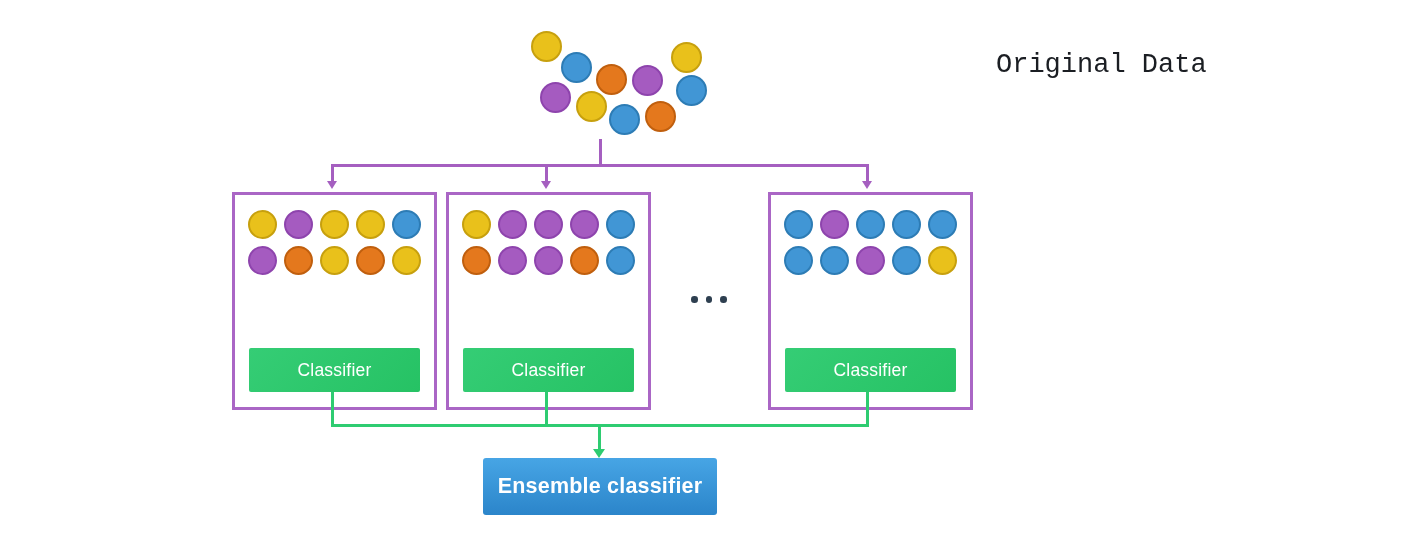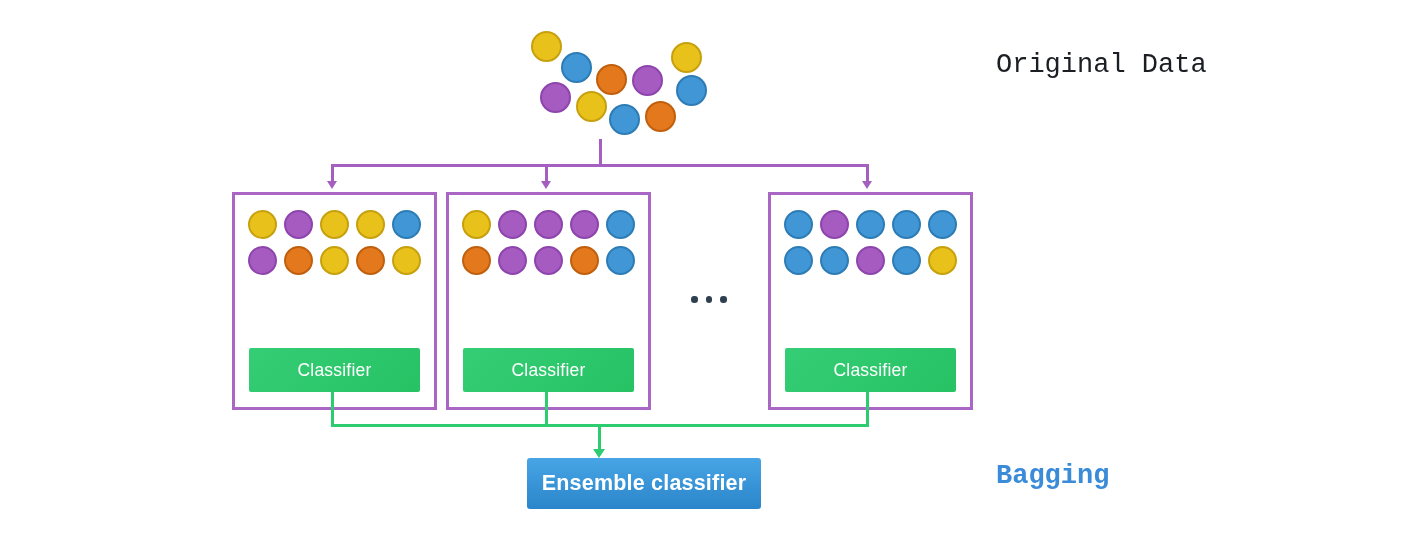--- a/index.html
+++ b/index.html
@@ -38,24 +38,24 @@
   .arrow-down-green{
     position:absolute;width:0;height:0;z-index:5;
     border-left:6px solid transparent;border-right:6px solid transparent;
     border-top:9px solid var(--green);
   }
   
   .ellipsis{position:absolute;left:691px;top:296px;display:flex;gap:8px;}
   .mini-dot{width:6.5px;height:6.5px;border-radius:50%;background:var(--ellipsis);}
   
   .ensemble{
-    position:absolute;left:483px;top:458px;width:234px;height:51px;border-radius:3px;
+    position:absolute;left:483px;top:458px;width:234px;height:57px;border-radius:3px;
     background:linear-gradient(180deg,var(--ens-top),var(--ens-bottom));
     color:#ffffff;font-size:21.5px;font-weight:bold;
-    display:flex;align-items:center;justify-content:center;letter-spacing:.2px;margin-left:44px;
+    display:flex;align-items:center;justify-content:center;letter-spacing:.2px;
   }
   
   .side-label{position:absolute;left:996px;color:var(--label-dark);font-size:27px;white-space:nowrap;font-family:Liberation Mono, monospace;}
   .side-label.bold{font-weight:bold;}
   .side-label.blue{color:var(--label-blue);font-weight:bold;}
 </style>
 </head>
 <body>
 
 <div class="canvas">
@@ -149,15 +149,14 @@
   <div class="gline" style="left:331px;top:392px;width:3px;height:35px;"></div>
   <div class="gline" style="left:545px;top:392px;width:3px;height:35px;"></div>
   <div class="gline" style="left:866px;top:392px;width:3px;height:35px;"></div>
   <div class="gline" style="left:331px;top:424px;width:538px;height:3px;"></div>
   <div class="gline" style="left:598px;top:424px;width:3px;height:26px;"></div>
   <div class="arrow-down-green" style="left:593px;top:449px;"></div>
 
   <div class="ensemble">Ensemble classifier</div>
 
   <div class="side-label" style="top:50px;">Original Data</div>
-  <div class="side-label blue" style="top:461px;">Bagging</div>
 
 </div>
 
 </body></html>

